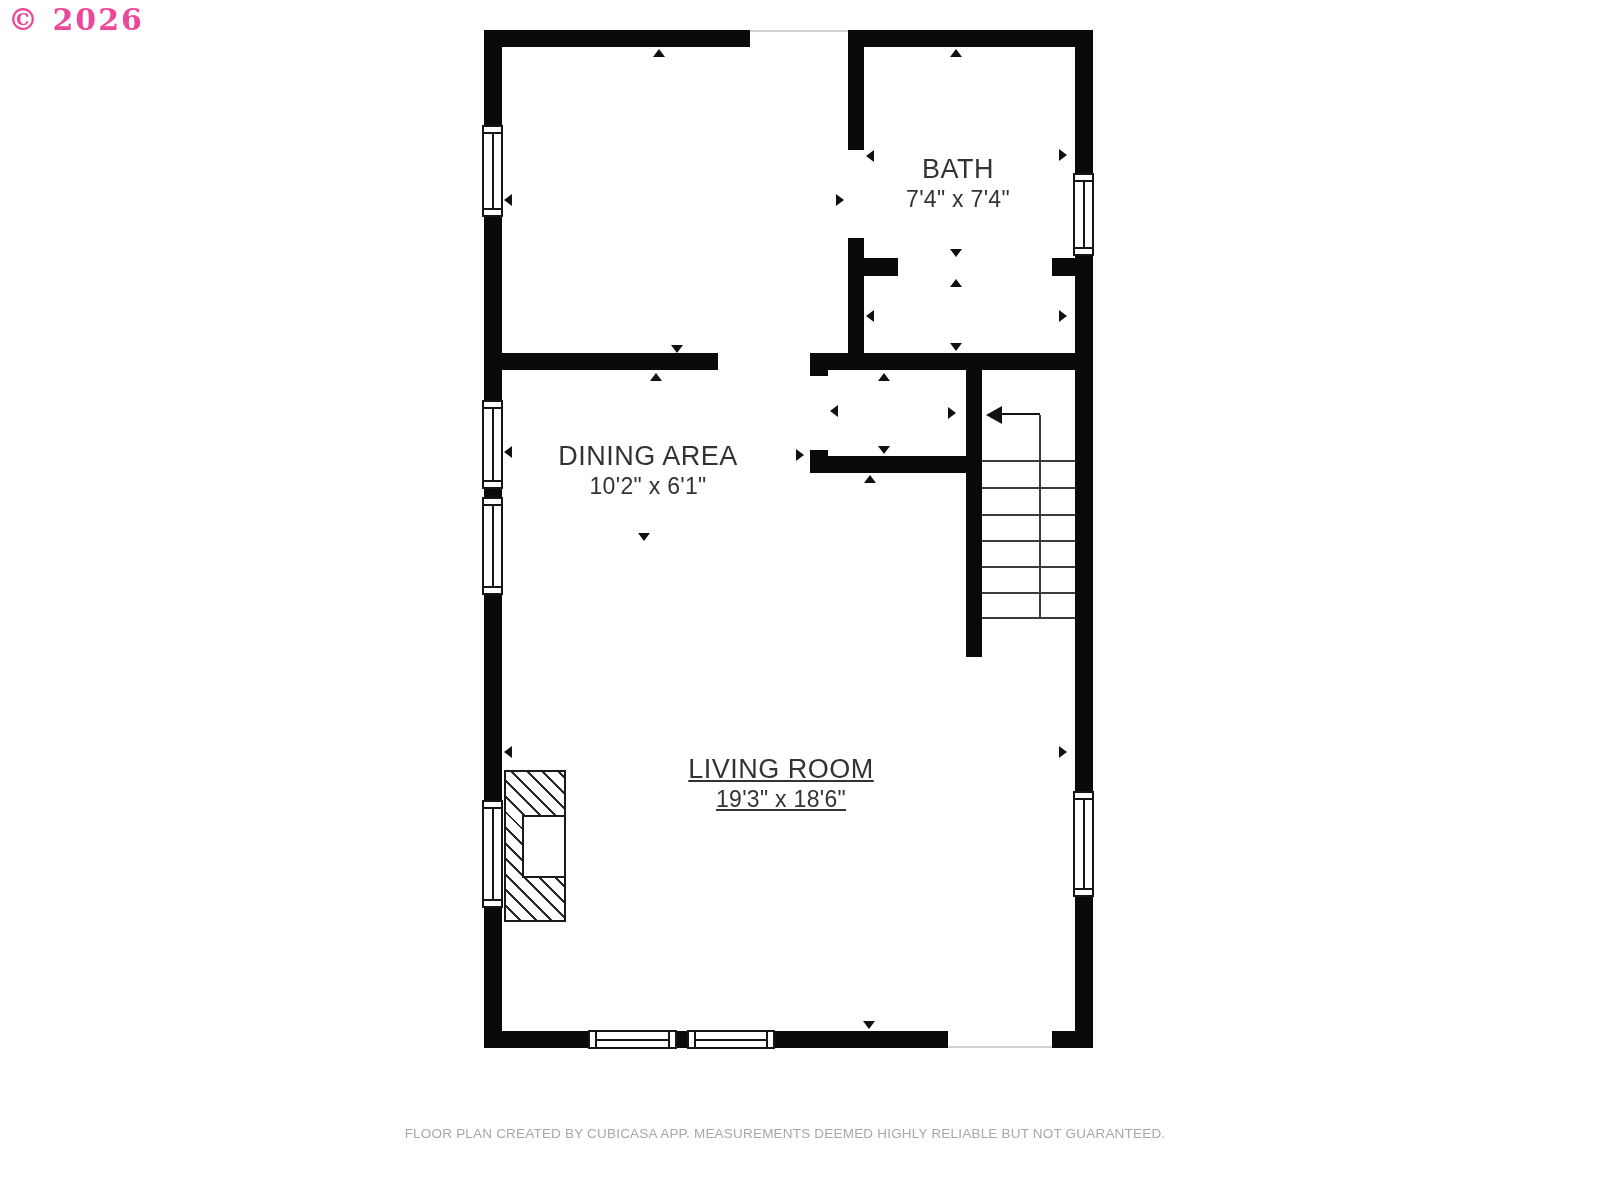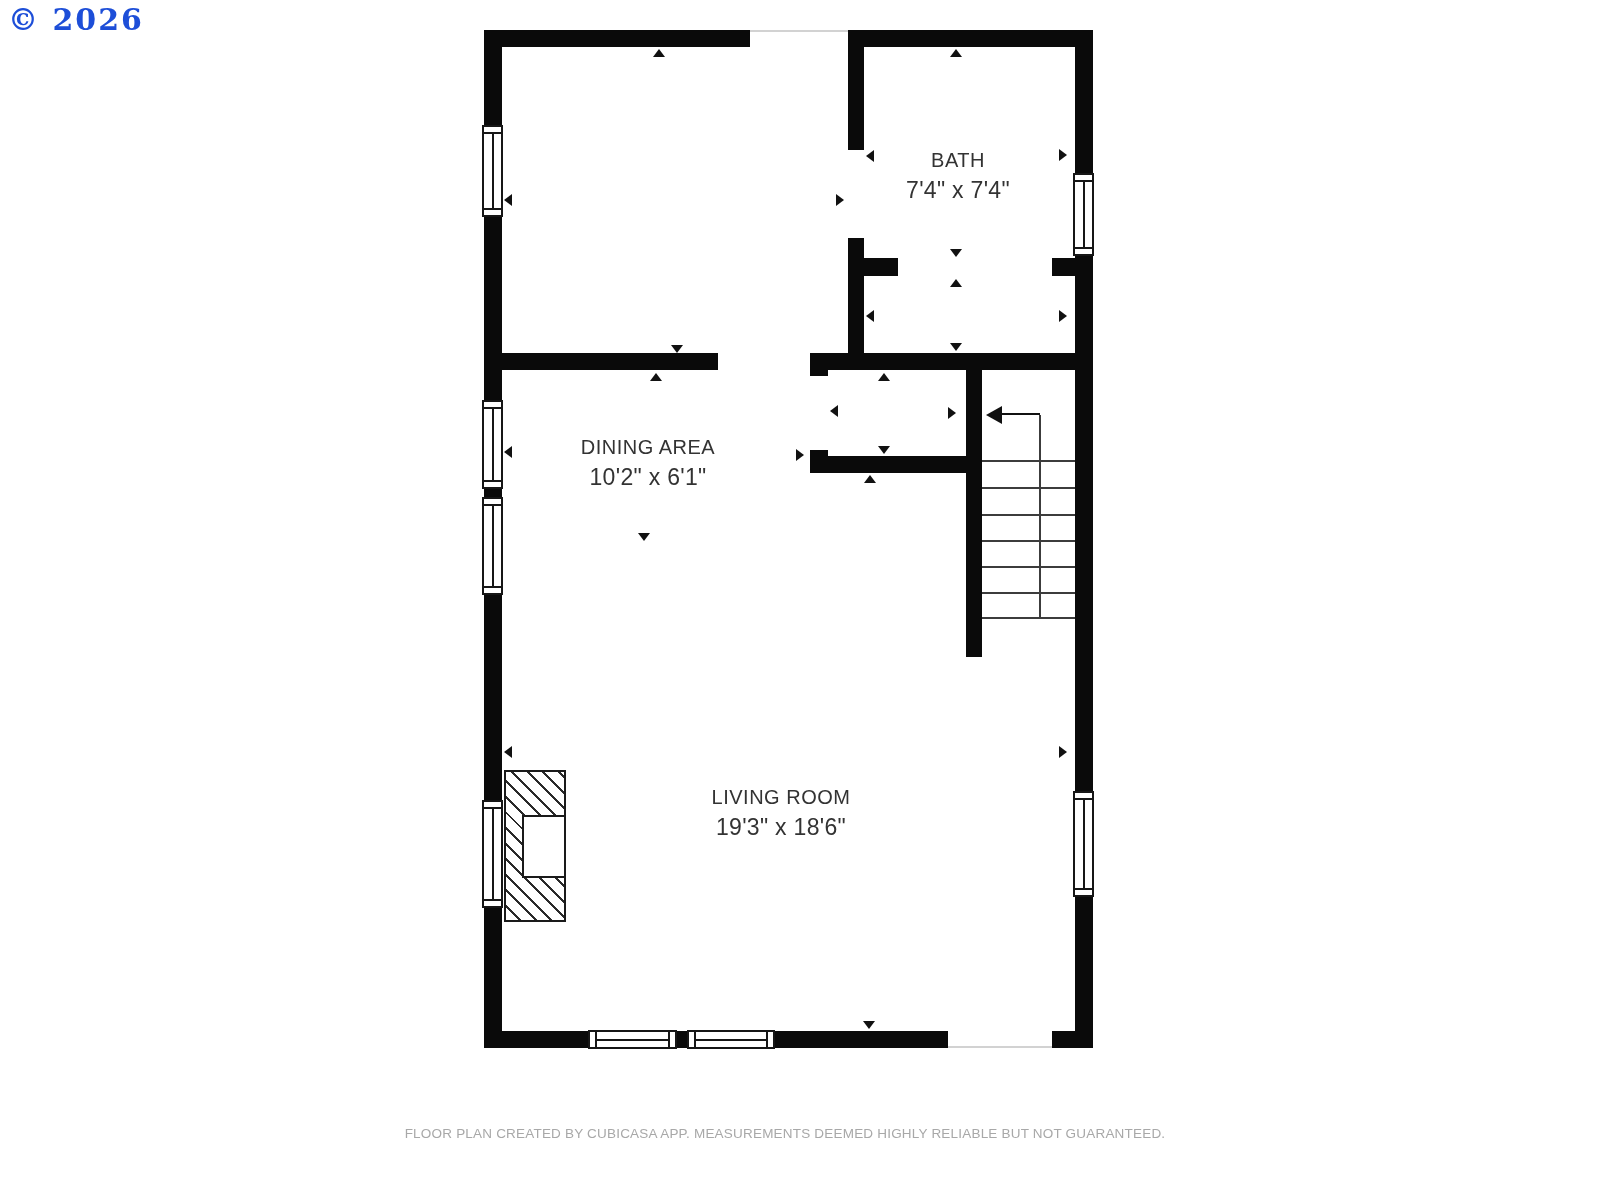--- a/index.html
+++ b/index.html
@@ -12,38 +12,38 @@
   .opening.ext-top{border-top:2px solid #d2d2d2;box-sizing:border-box;}
   .opening.ext-bottom{border-bottom:2px solid #d2d2d2;box-sizing:border-box;}
   .window{position:absolute;background:#ffffff;border:2px solid #161616;box-sizing:border-box;}
   .window-v::before{content:"";position:absolute;top:5px;bottom:5px;left:0;right:0;
     border-top:2px solid #161616;border-bottom:2px solid #161616;}
   .window-v::after{content:"";position:absolute;top:7px;bottom:7px;left:50%;width:2px;margin-left:-1px;background:#161616;}
   .window-h::before{content:"";position:absolute;left:5px;right:5px;top:0;bottom:0;
     border-left:2px solid #161616;border-right:2px solid #161616;}
   .window-h::after{content:"";position:absolute;left:7px;right:7px;top:50%;height:2px;margin-top:-1px;background:#161616;}
   .room-label{position:absolute;text-align:center;color:#333333;}
-  .room-label .rname{font-size:20px;line-height:30px;letter-spacing:0.5px;}
+  .room-label .rname{font-size:27px;line-height:30px;letter-spacing:0.5px;margin-top:9px;}
   .room-label .rdims{font-size:23px;line-height:30px;letter-spacing:0.3px;}
   .tread{position:absolute;background:#3c3c3c;height:2px;width:93px;left:982px;}
   .stair-line{position:absolute;background:#3c3c3c;}
   .tri{position:absolute;width:0;height:0;}
   .tu{border-left:6px solid transparent;border-right:6px solid transparent;border-bottom:8px solid #111;}
   .td{border-left:6px solid transparent;border-right:6px solid transparent;border-top:8px solid #111;}
   .tl{border-top:6px solid transparent;border-bottom:6px solid transparent;border-right:8px solid #111;}
   .tr{border-top:6px solid transparent;border-bottom:6px solid transparent;border-left:8px solid #111;}
   .fireplace{position:absolute;left:504px;top:770px;width:62px;height:152px;box-sizing:border-box;
     border:2px solid #1a1a1a;
     background:repeating-linear-gradient(45deg,#ffffff 0 9px,#2a2a2a 9px 11px);}
   .firebox{position:absolute;left:522px;top:815px;width:44px;height:63px;box-sizing:border-box;
     background:#ffffff;border:2px solid #1a1a1a;}
   .arrowhead{position:absolute;left:986px;top:406px;width:0;height:0;
     border-top:9px solid transparent;border-bottom:9px solid transparent;border-right:16px solid #111;}
   #copyright{position:absolute;left:8px;top:2px;font-family:"DejaVu Serif","Liberation Serif",serif;
-    font-size:30px;font-weight:600;color:#1d4ed8;letter-spacing:2px;}
+    font-size:30px;font-weight:600;color:#ec4899;letter-spacing:2px;}
   #footer{position:absolute;left:0;top:1126px;width:1570px;text-align:center;
     font-size:13.5px;letter-spacing:0.2px;color:#a8a8a8;}
 </style>
 </head>
 <body>
 
 <div id="stage">
 
   <div id="copyright">© 2026</div>
 
@@ -119,20 +119,20 @@
   <div class="tri tl" style="left:504px;top:746px;"></div>
 
   <div class="room-label" style="left:848px;top:145px;width:220px;">
     <div class="rname">BATH</div>
     <div class="rdims">7'4" x 7'4"</div>
   </div>
   <div class="room-label" style="left:523px;top:432px;width:250px;">
     <div class="rname">DINING AREA</div>
     <div class="rdims">10'2" x 6'1"</div>
   </div>
-  <div class="room-label" style="left:656px;top:782px;width:250px;">
+  <div class="room-label" style="left:656px;top:745px;width:250px;text-decoration:underline;">
     <div class="rname">LIVING ROOM</div>
     <div class="rdims">19'3" x 18'6"</div>
   </div>
 
   <div id="footer">FLOOR PLAN CREATED BY CUBICASA APP. MEASUREMENTS DEEMED HIGHLY RELIABLE BUT NOT GUARANTEED.</div>
 
 </div>
 
 </body></html>

